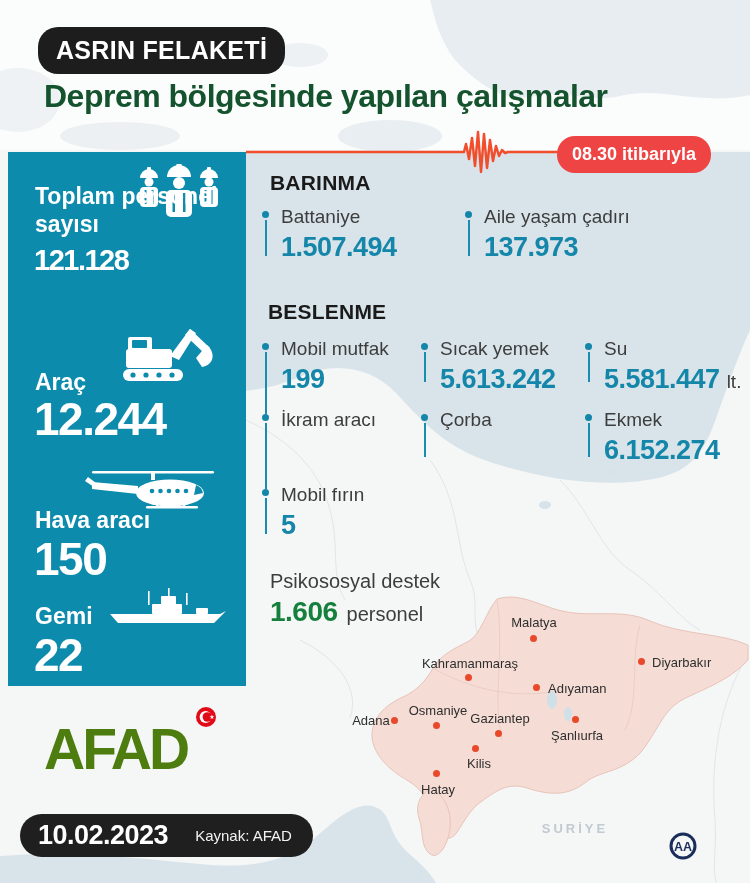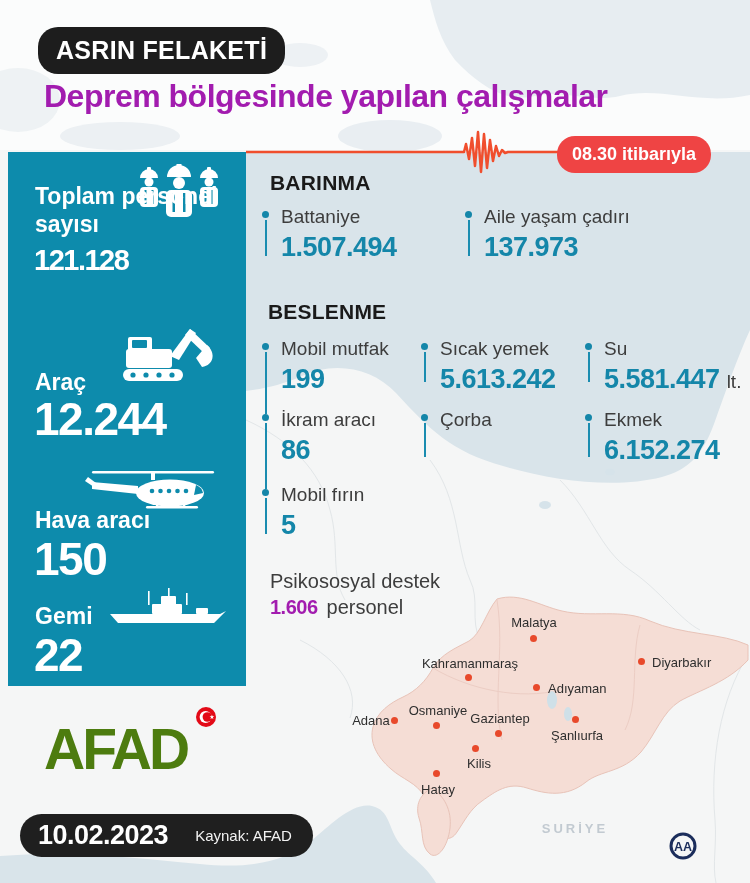--- a/index.html
+++ b/index.html
@@ -5,21 +5,21 @@
   html,body{margin:0;padding:0;}
   body{font-family:"Liberation Sans", sans-serif; background:#ffffff;}
   #stage{position:relative;width:750px;height:883px;overflow:hidden;background:#fcfdfd;}
   #stage *{box-sizing:border-box;}
   .abs{position:absolute;}
   svg{display:block;}
 
   
   .kicker{left:38px;top:27px;background:#1d1d1d;color:#fff;font-weight:800;font-size:25px;
           padding:9px 18px;border-radius:20px;letter-spacing:.3px;}
-  .title{left:44px;top:78px;color:#a21caf;font-weight:800;font-size:32px;letter-spacing:-.5px;}
+  .title{left:44px;top:78px;color:#14532d;font-weight:800;font-size:32px;letter-spacing:-.5px;}
   .seismo{left:246px;top:128px;}
   .time-badge{left:557px;top:136px;background:#ef4444;color:#fff;font-weight:800;font-size:18px;
           padding:8px 15px;border-radius:18px;}
 
   
   .panel{left:8px;top:152px;width:238px;height:534px;background:#0d8bac;color:#fff;}
   .sb-label{position:absolute;left:27px;font-size:23px;font-weight:700;line-height:1.22;width:185px;}
   .sb-value{position:absolute;left:26px;font-size:46px;font-weight:800;letter-spacing:-1.5px;}
   .sb-icon{position:absolute;}
 
@@ -35,21 +35,21 @@
   .sec-title{font-size:21px;font-weight:800;color:#1a1a1a;letter-spacing:.2px;}
   .stat{position:absolute;width:170px;}
   .marker{position:absolute;left:0;top:5px;width:8px;}
   .dot{display:block;width:7px;height:7px;border-radius:50%;background:#1486a9;}
   .stick{display:block;width:2px;margin-left:2.5px;margin-top:2px;background:#1a8cb0;}
   .s-label{margin-left:19px;font-size:19px;color:#3d3d3d;line-height:1.15;white-space:nowrap;}
   .s-value{margin-left:19px;font-size:27px;font-weight:800;color:#1486a9;letter-spacing:-.5px;margin-top:4px;white-space:nowrap;}
   .suffix{font-size:19px;font-weight:400;color:#3d3d3d;letter-spacing:0;}
   .psy-label{font-size:20px;color:#3d3d3d;}
   .psy-row{margin-top:3px;white-space:nowrap;}
-  .psy-val{font-size:20px;font-weight:800;color:#a21caf;letter-spacing:-.5px;}
+  .psy-val{font-size:28px;font-weight:800;color:#15803d;letter-spacing:-.5px;}
   .psy-unit{font-size:20px;color:#3d3d3d;margin-left:9px;}
 
   
   .city-label{position:absolute;font-size:13px;color:#2e2e2e;font-weight:500;white-space:nowrap;}
   .center{transform:translateX(-50%);}
   .city-dot{position:absolute;width:7px;height:7px;border-radius:50%;background:#e8492b;}
   .country{left:515px;top:821px;width:120px;text-align:center;font-size:13px;font-weight:700;
            letter-spacing:3px;color:#c2cad1;}
   .aa-logo{left:668px;top:831px;}
 </style>
@@ -248,21 +248,20 @@
     <div class="s-label">Su</div>
     <div class="s-value"><span>5.581.447</span> <span class="suffix">lt.</span></div>
   </div>
 
   <div class="stat" style="left:262px;top:409px">
     <span class="marker">
         <i class="dot"></i>
         <i class="stick" style="height:66px"></i>
       </span>
     <div class="s-label">İkram aracı</div>
-    <div class="s-value">86</div>
   </div>
   <div class="stat" style="left:421px;top:409px">
     <span class="marker">
         <i class="dot"></i>
         <i class="stick" style="height:34px"></i>
       </span>
     <div class="s-label">Çorba</div>
   </div>
   <div class="stat" style="left:585px;top:409px">
     <span class="marker">

